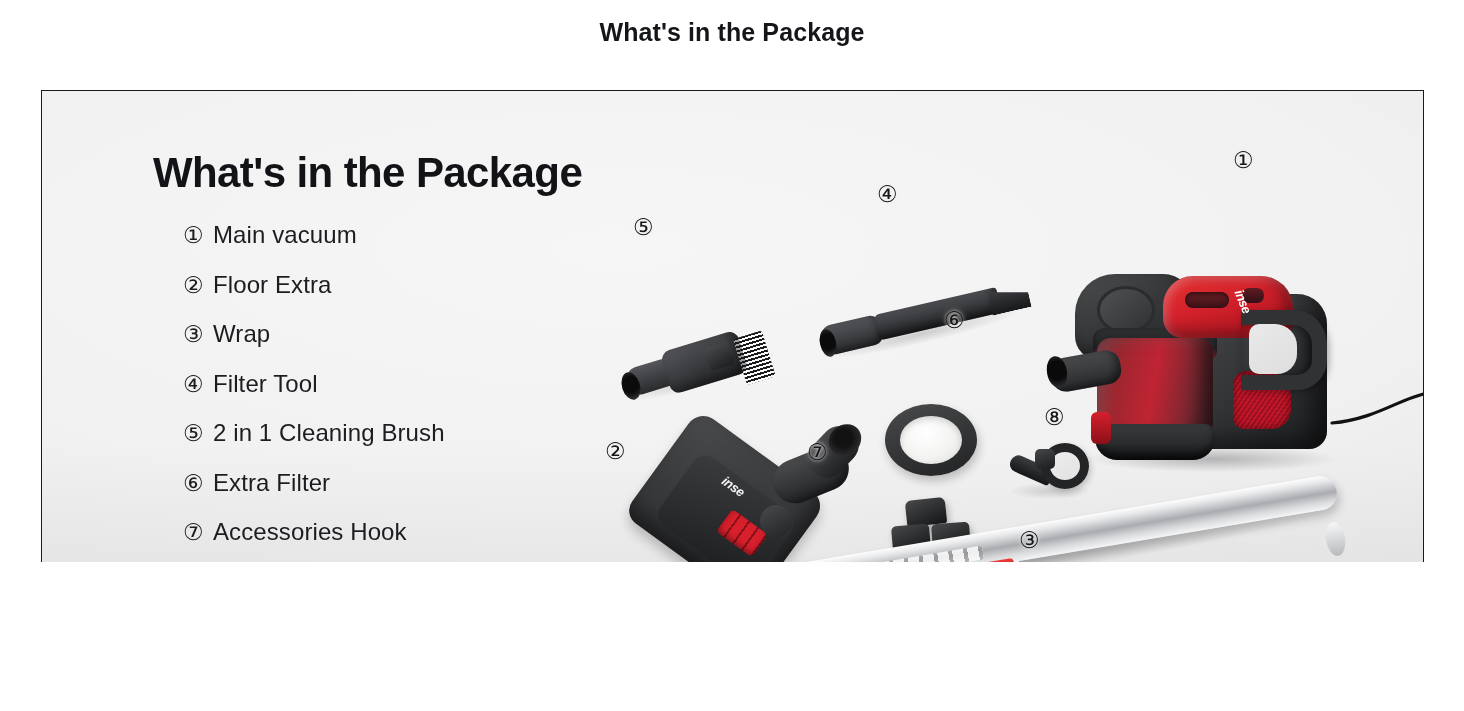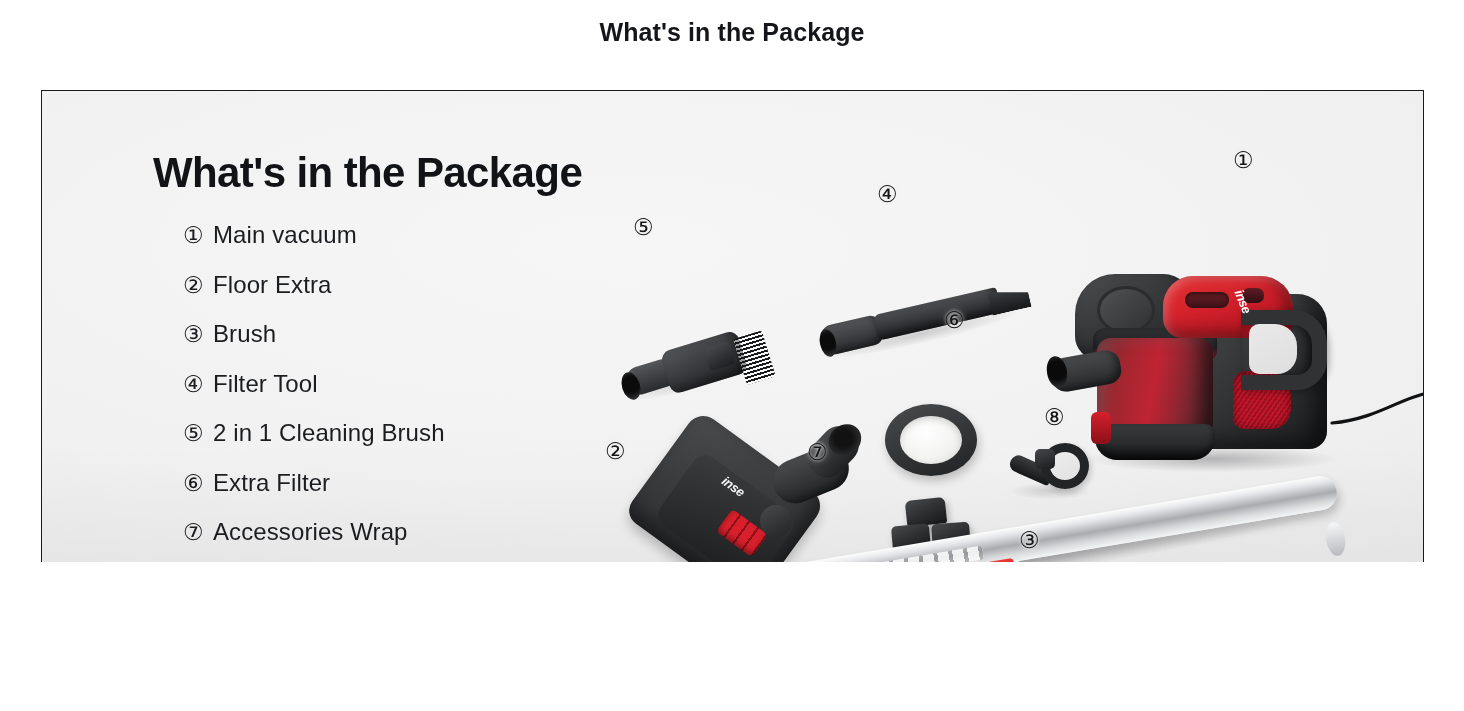--- a/index.html
+++ b/index.html
@@ -449,37 +449,37 @@
       <li>
         <span class="num">①</span>
         <span class="label">Main vacuum</span>
       </li>
       <li>
         <span class="num">②</span>
         <span class="label">Floor Extra</span>
       </li>
       <li>
         <span class="num">③</span>
-        <span class="label">Brush</span>
+        <span class="label">Wrap</span>
       </li>
       <li>
         <span class="num">④</span>
         <span class="label">Filter Tool</span>
       </li>
       <li>
         <span class="num">⑤</span>
         <span class="label">2 in 1 Cleaning Brush</span>
       </li>
       <li>
         <span class="num">⑥</span>
         <span class="label">Extra Filter</span>
       </li>
       <li>
         <span class="num">⑦</span>
-        <span class="label">Accessories Wrap</span>
+        <span class="label">Accessories Hook</span>
       </li>
       <li>
         <span class="num">⑧</span>
       </li>
     </ul>
 
     <div class="part twoinone">
       <div class="shadow"></div>
       <div class="neck"></div>
       <div class="mouth"></div>

